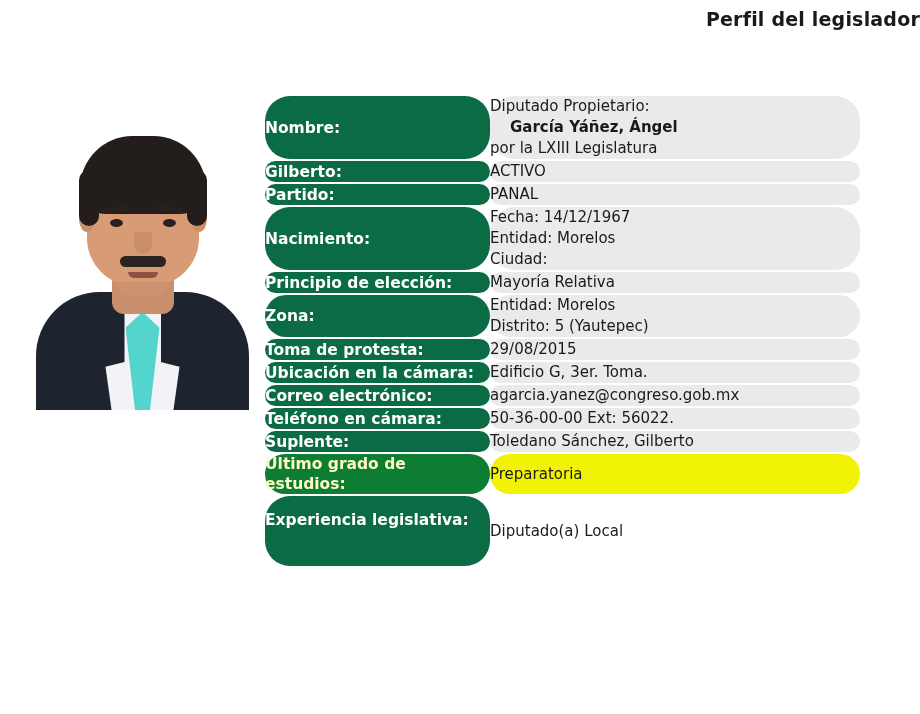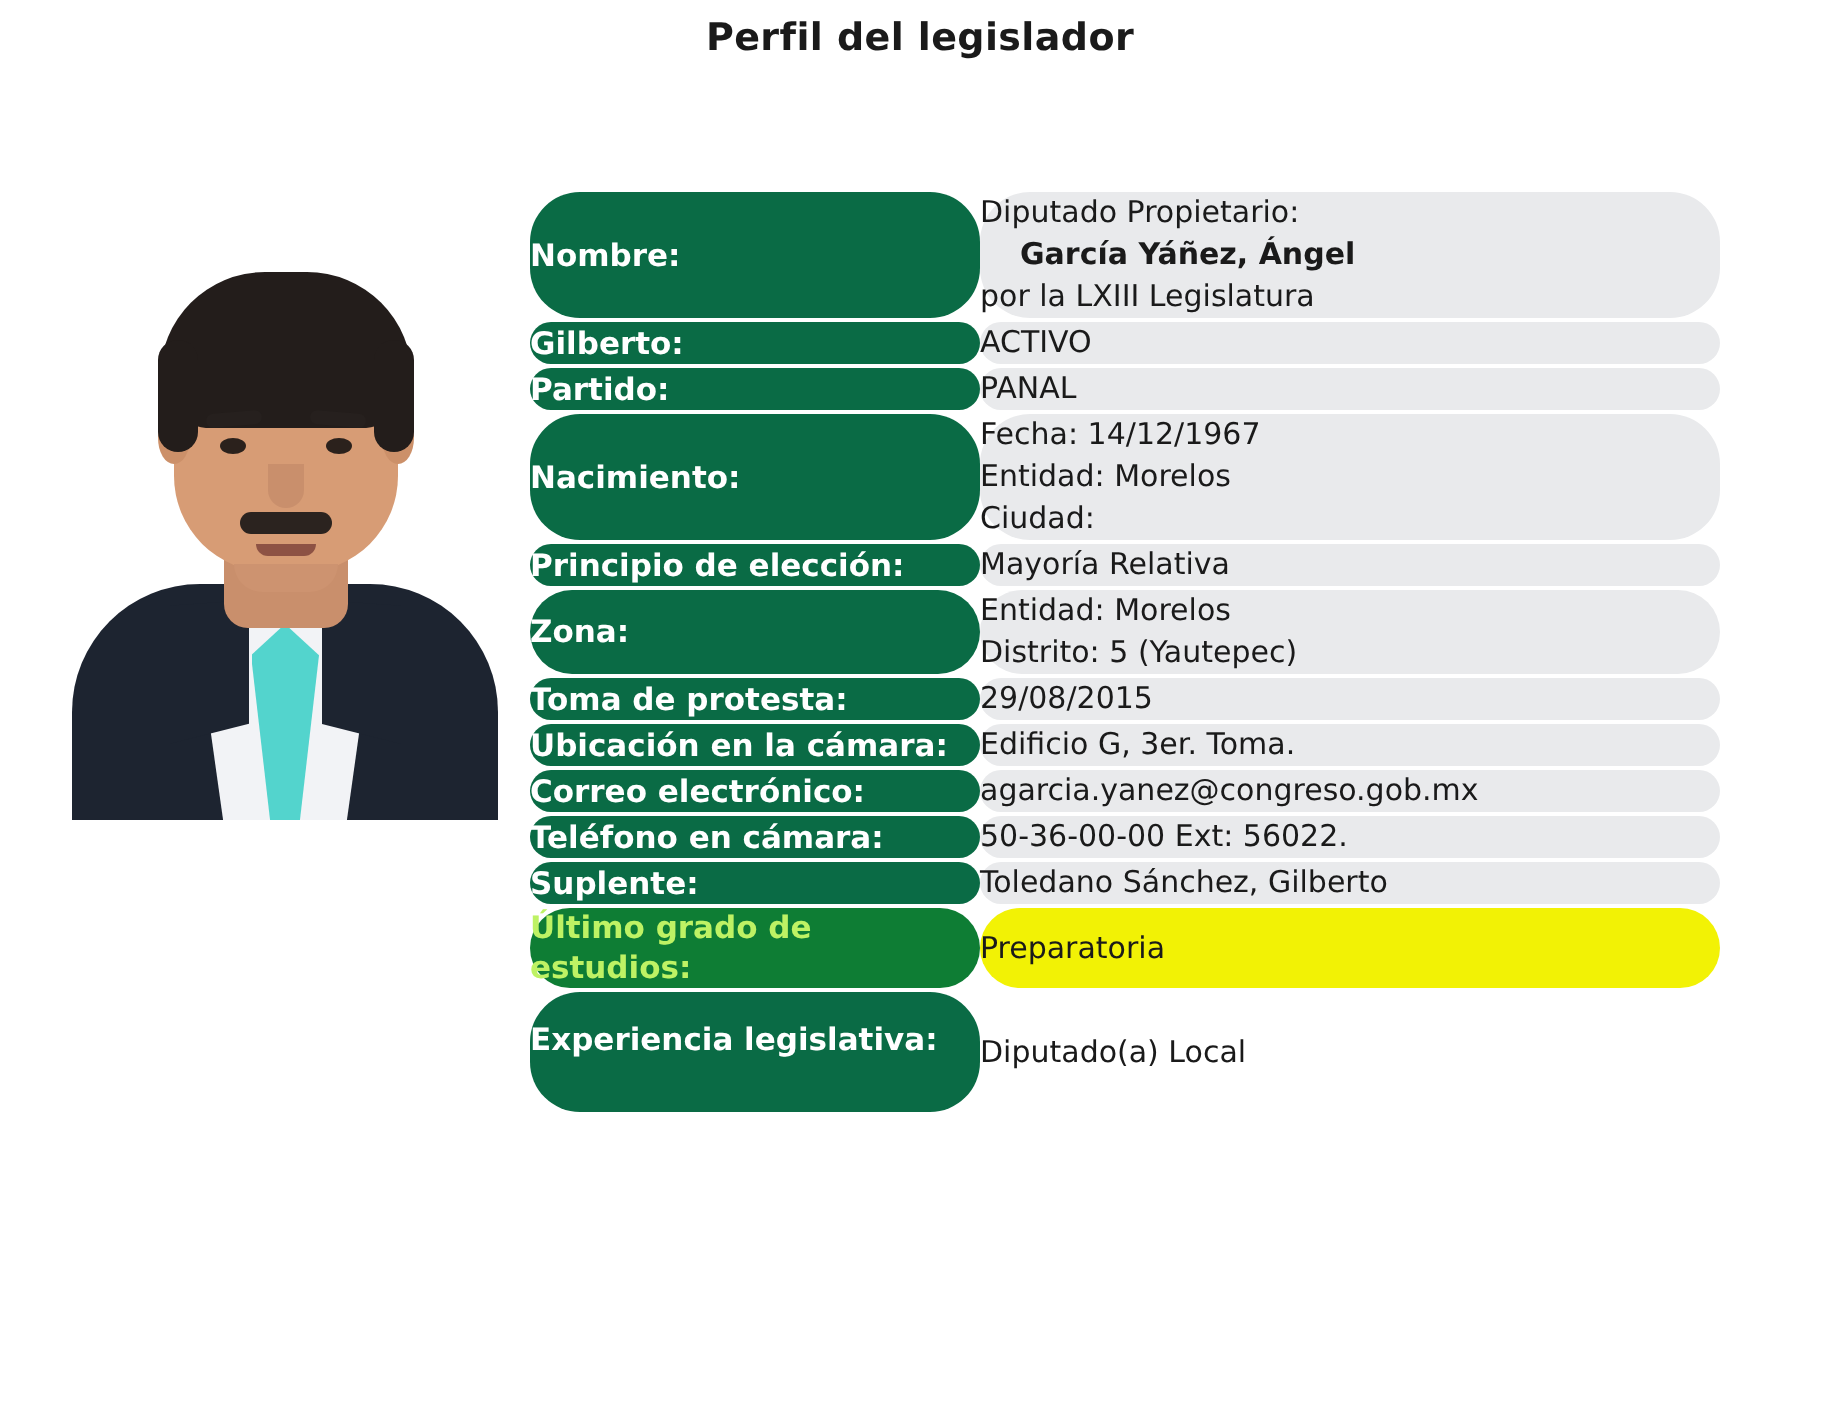--- a/index.html
+++ b/index.html
@@ -8,21 +8,21 @@
     background: #ffffff;
   }
   body {
     width: 920px;
     height: 714px;
     font-family: "DejaVu Sans", "Liberation Sans", sans-serif;
     position: relative;
     overflow: hidden;
   }
   .page-title {
-    text-align: center;
+    text-align: right;
     font-size: 19px;
     font-weight: bold;
     color: #1a1a1a;
     padding-top: 8px;
     letter-spacing: 0.2px;
   }
   .content {
     position: relative;
     margin-top: 24px;
   }
@@ -223,34 +223,34 @@
   td.value {
     background: #e9eaec;
     color: #1a1a1a;
     font-size: 15px;
     padding: 6px 0 6px 8px;
     line-height: 21px;
   }
   td.value .strong { font-weight: bold; margin-left: 20px; }
   .row-highlight td.label {
     background: #0e7d34;
-    color: #bef264;
+    color: #fef9c3;
   }
   .row-highlight td.value {
     background: #f2f205;
     color: #1a1a1a;
     margin-left: 36px;
   }
   .row-exp td.value {
     background: #ffffff;
     padding-left: 0;
   }
   .row-exp td.label {
     padding-top: 14px;
-    padding-bottom: 26px;
+    padding-bottom: 36px;
   }
   .sep { height: 2px; background: #ffffff; }
   .line { display: block; }
 </style>
 </head>
 <body>
 
 <div class="page-title">Perfil del legislador</div>
 
 <div class="content">

